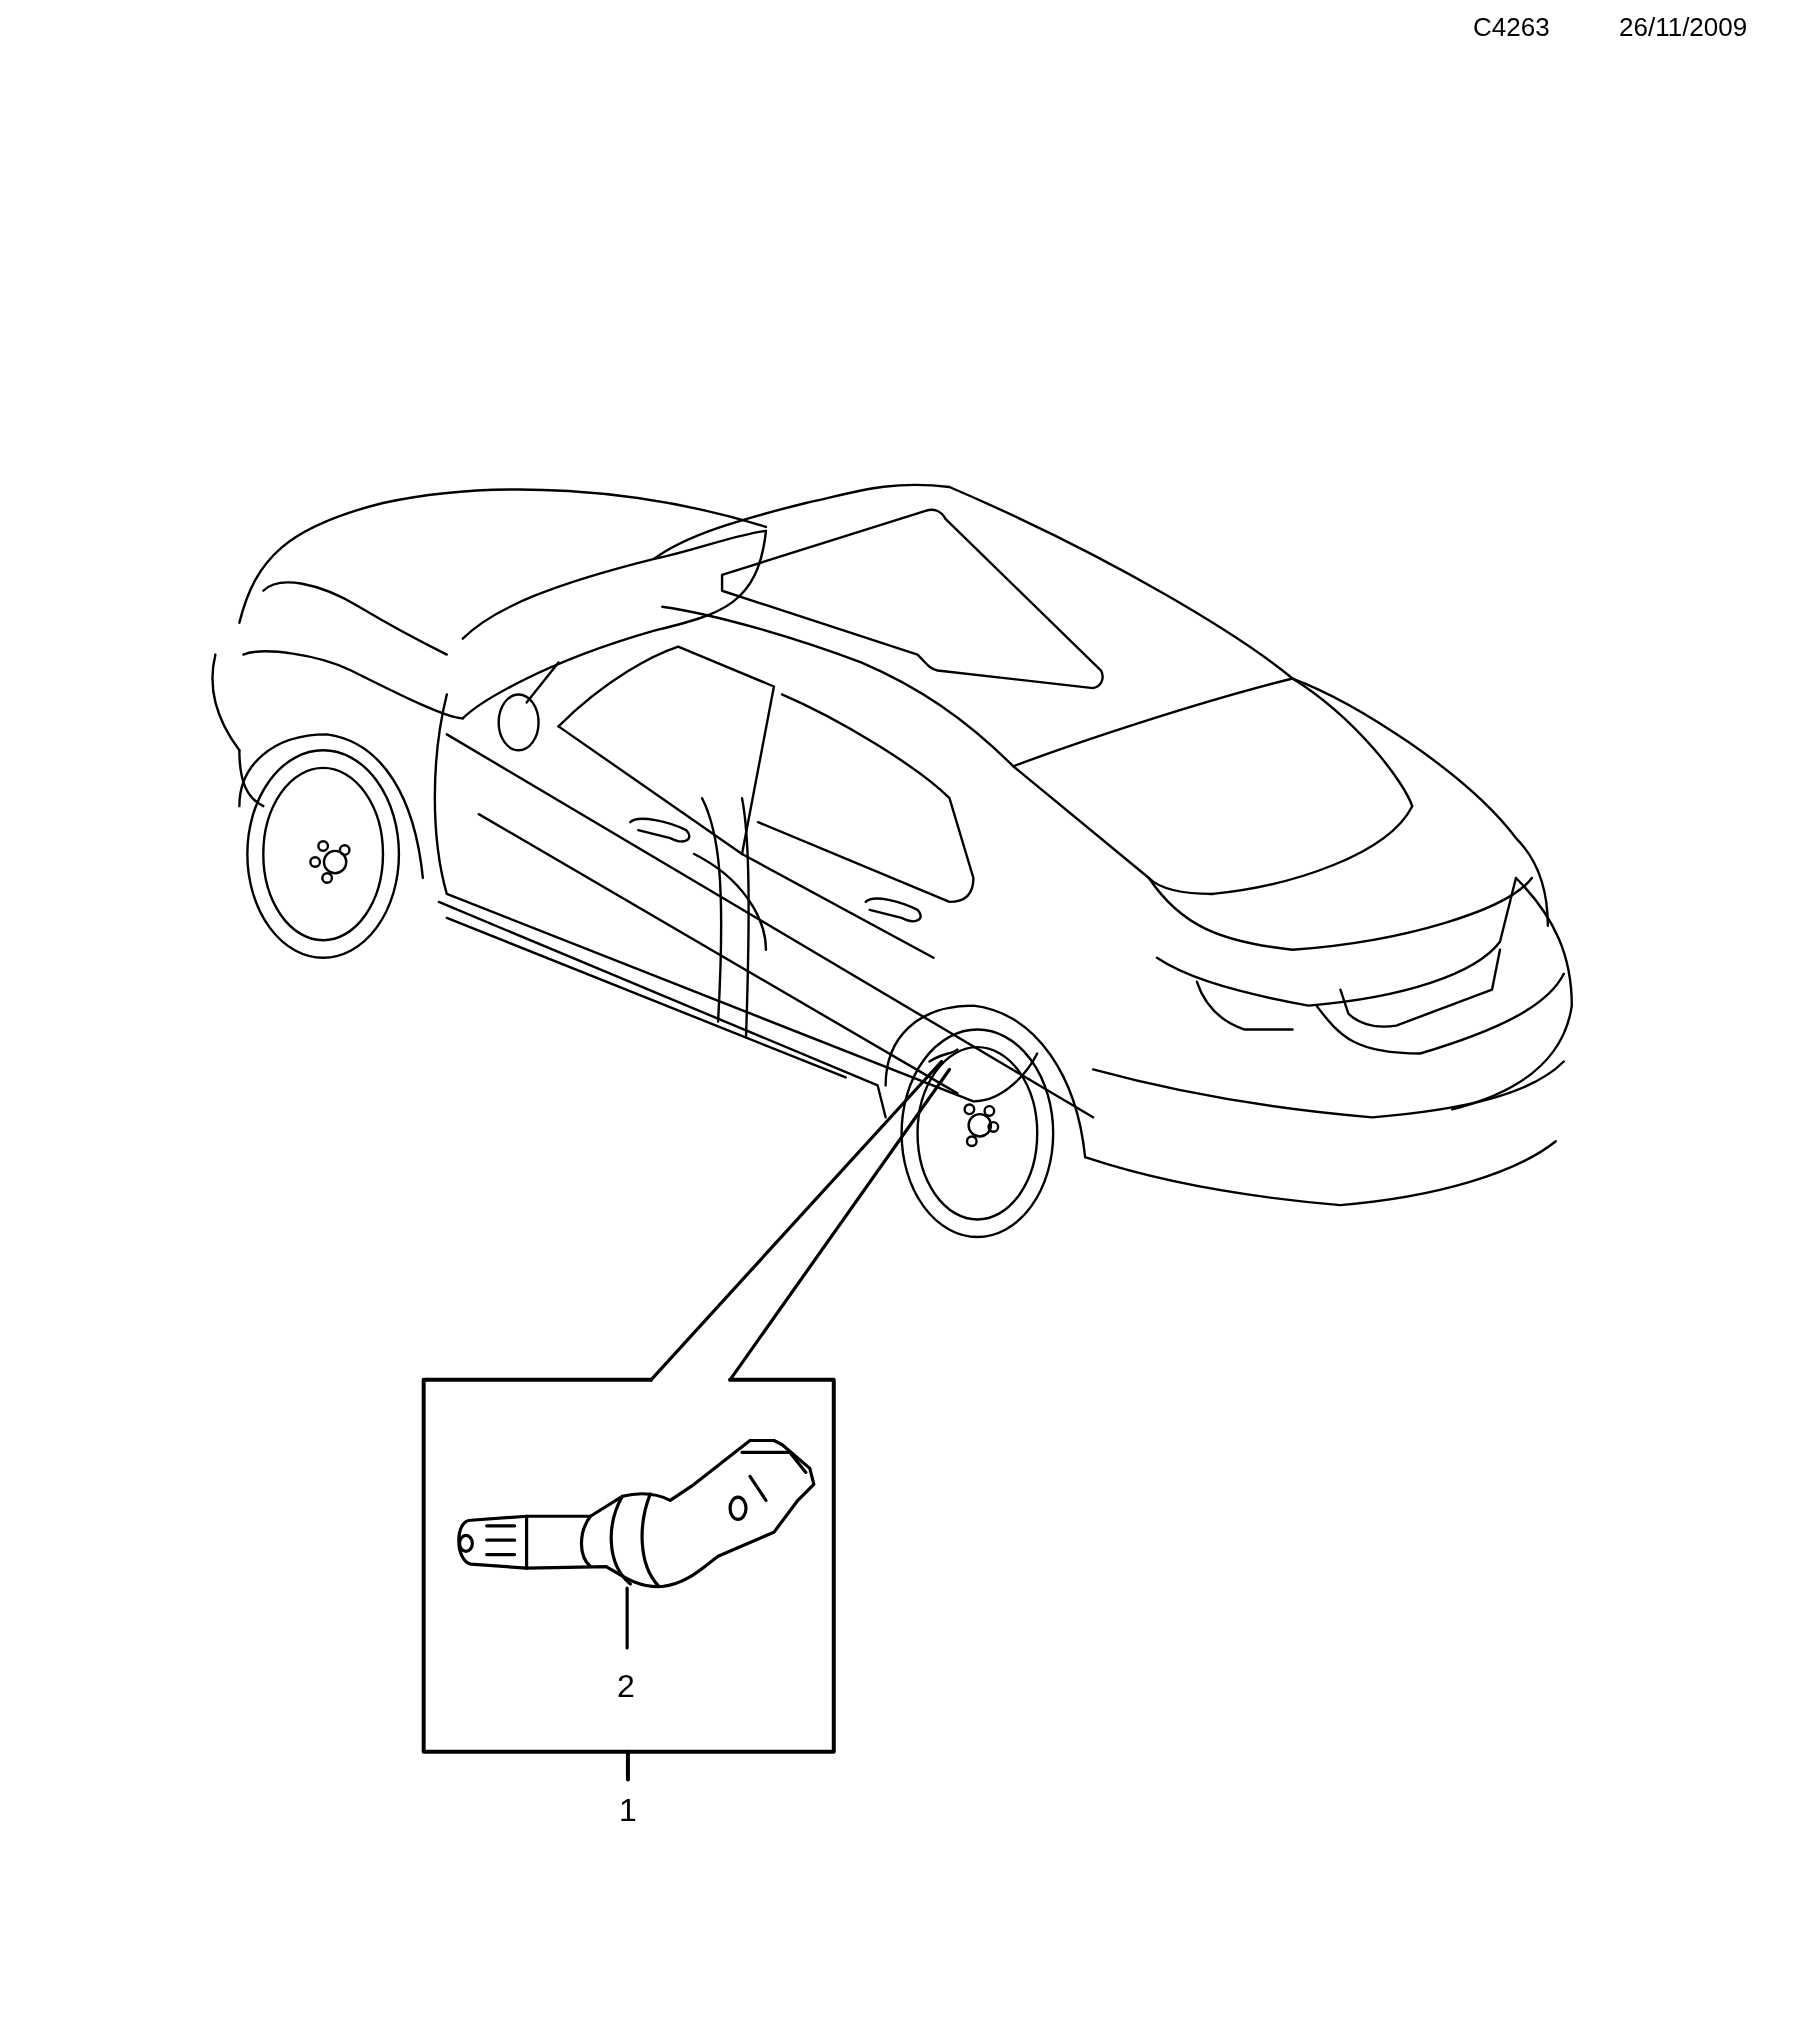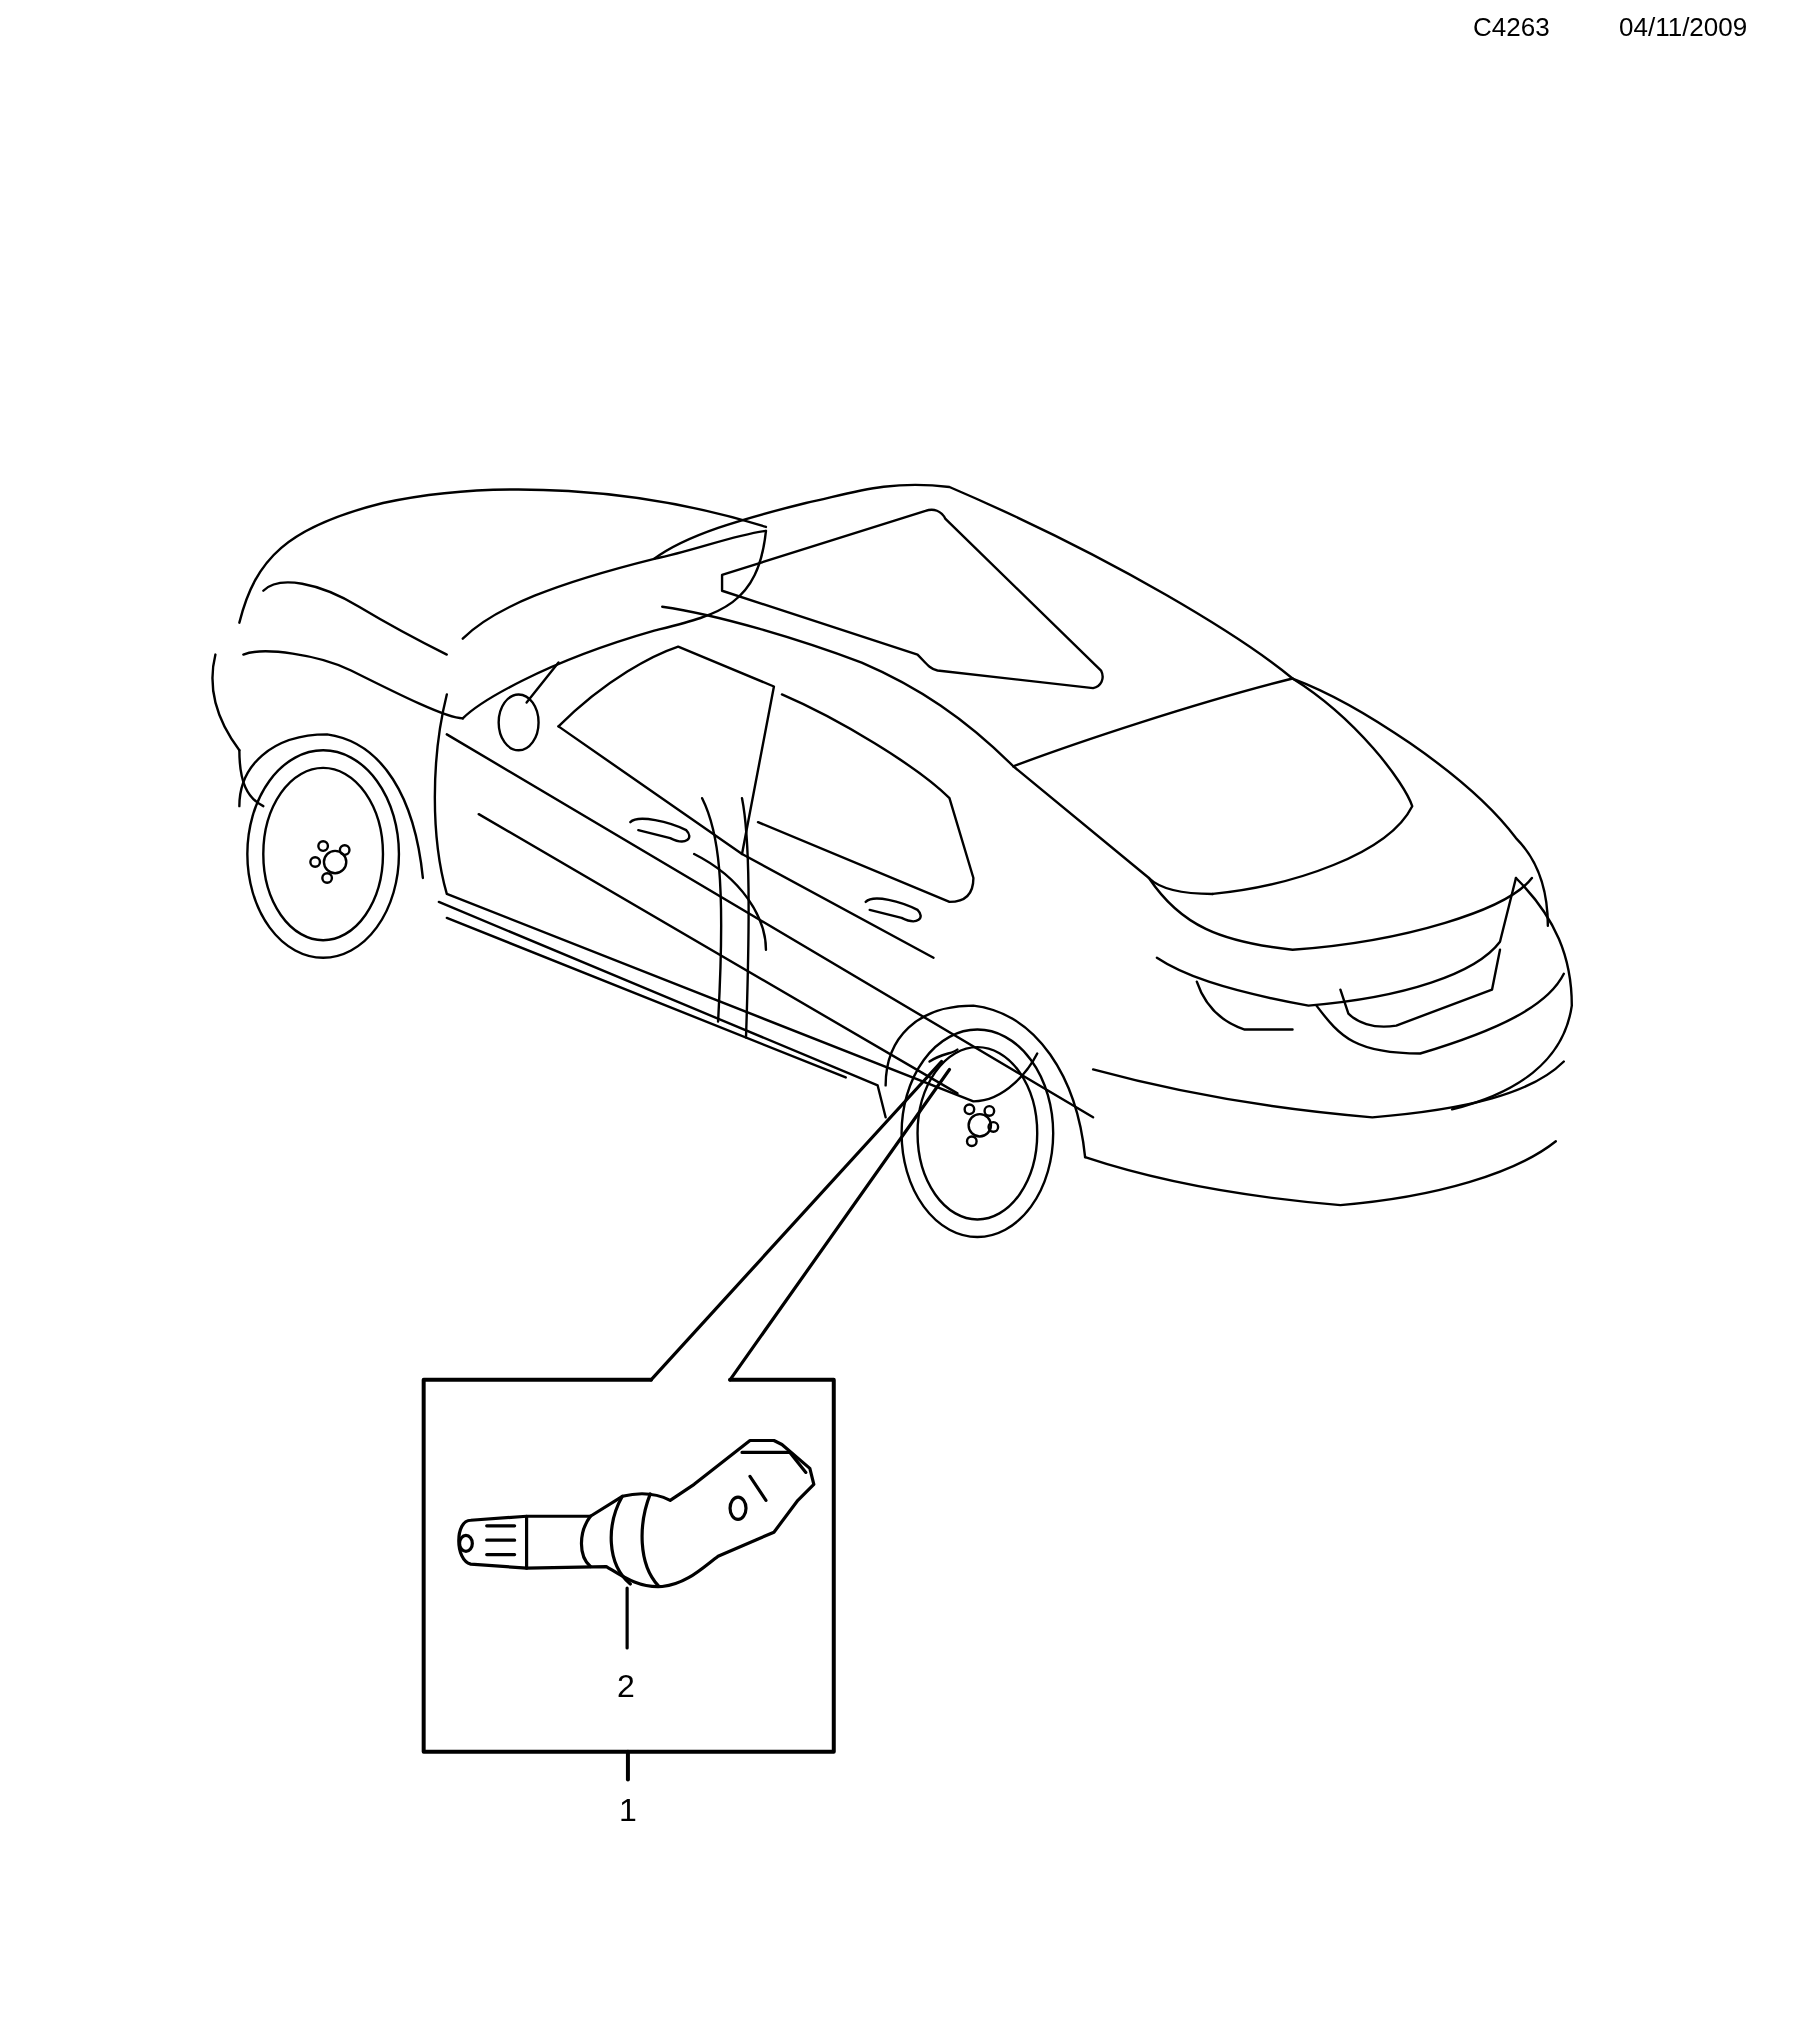--- a/index.html
+++ b/index.html
@@ -7,21 +7,21 @@
   .hdr { position:absolute; top:12px; font-size:26px; }
   #code { left:1473px; }
   #date { left:1619px; }
   svg.drawing { position:absolute; left:0; top:0; }
   .callout { position:absolute; font-size:32px; }
 </style>
 </head>
 <body>
 
 <div class="hdr" id="code">C4263</div>
-<div class="hdr" id="date">04/11/2009</div>
+<div class="hdr" id="date">26/11/2009</div>
 
 <svg class="drawing" width="1796" height="2036" viewBox="0 0 2251 2551" fill="none" stroke="#000" stroke-width="3" stroke-linejoin="round" stroke-linecap="round">
   <g>
 
     <path d="M300 780 C 320 700, 360 660, 480 630 C 620 600, 800 610, 960 660"></path>
     <path d="M270 820 C 260 860, 270 900, 300 940"></path>
     <path d="M300 940 C 300 980, 310 1000, 330 1010"></path>
     <path d="M330 740 C 350 720, 400 730, 450 760 C 500 790, 540 810, 560 820"></path>
     <path d="M305 820 C 330 810, 400 820, 440 840 C 500 870, 560 900, 580 900"></path>
 

